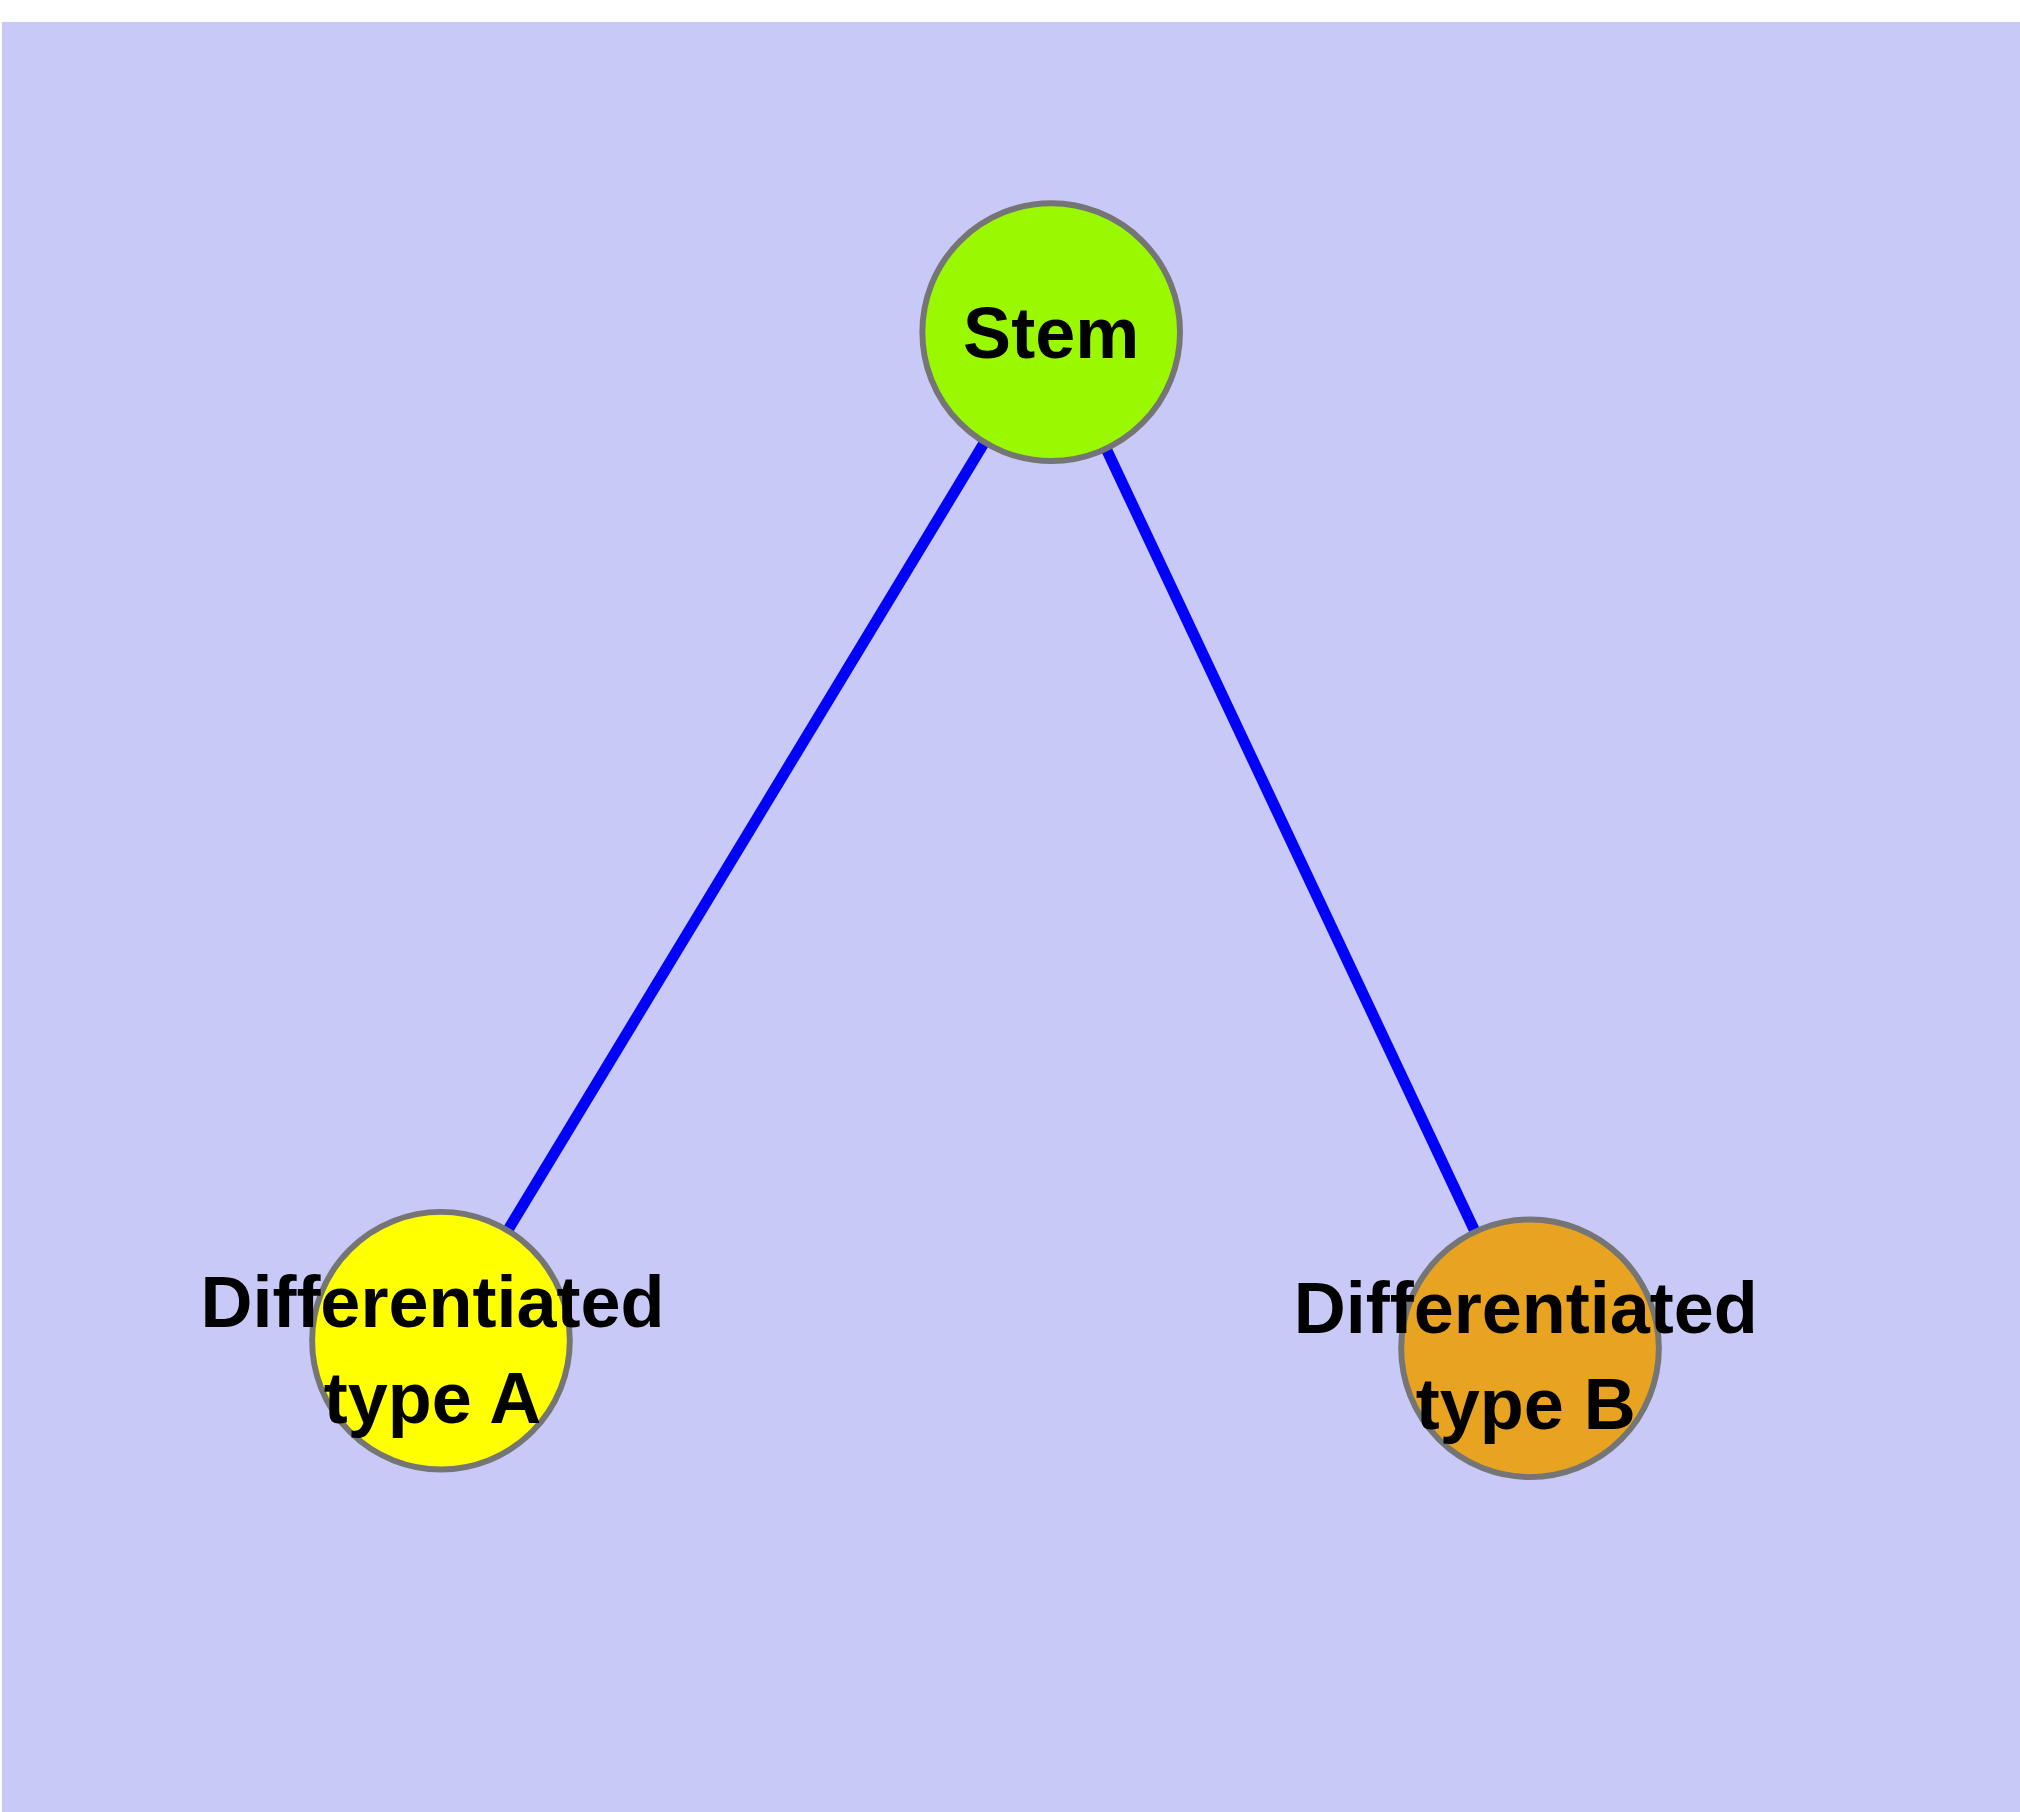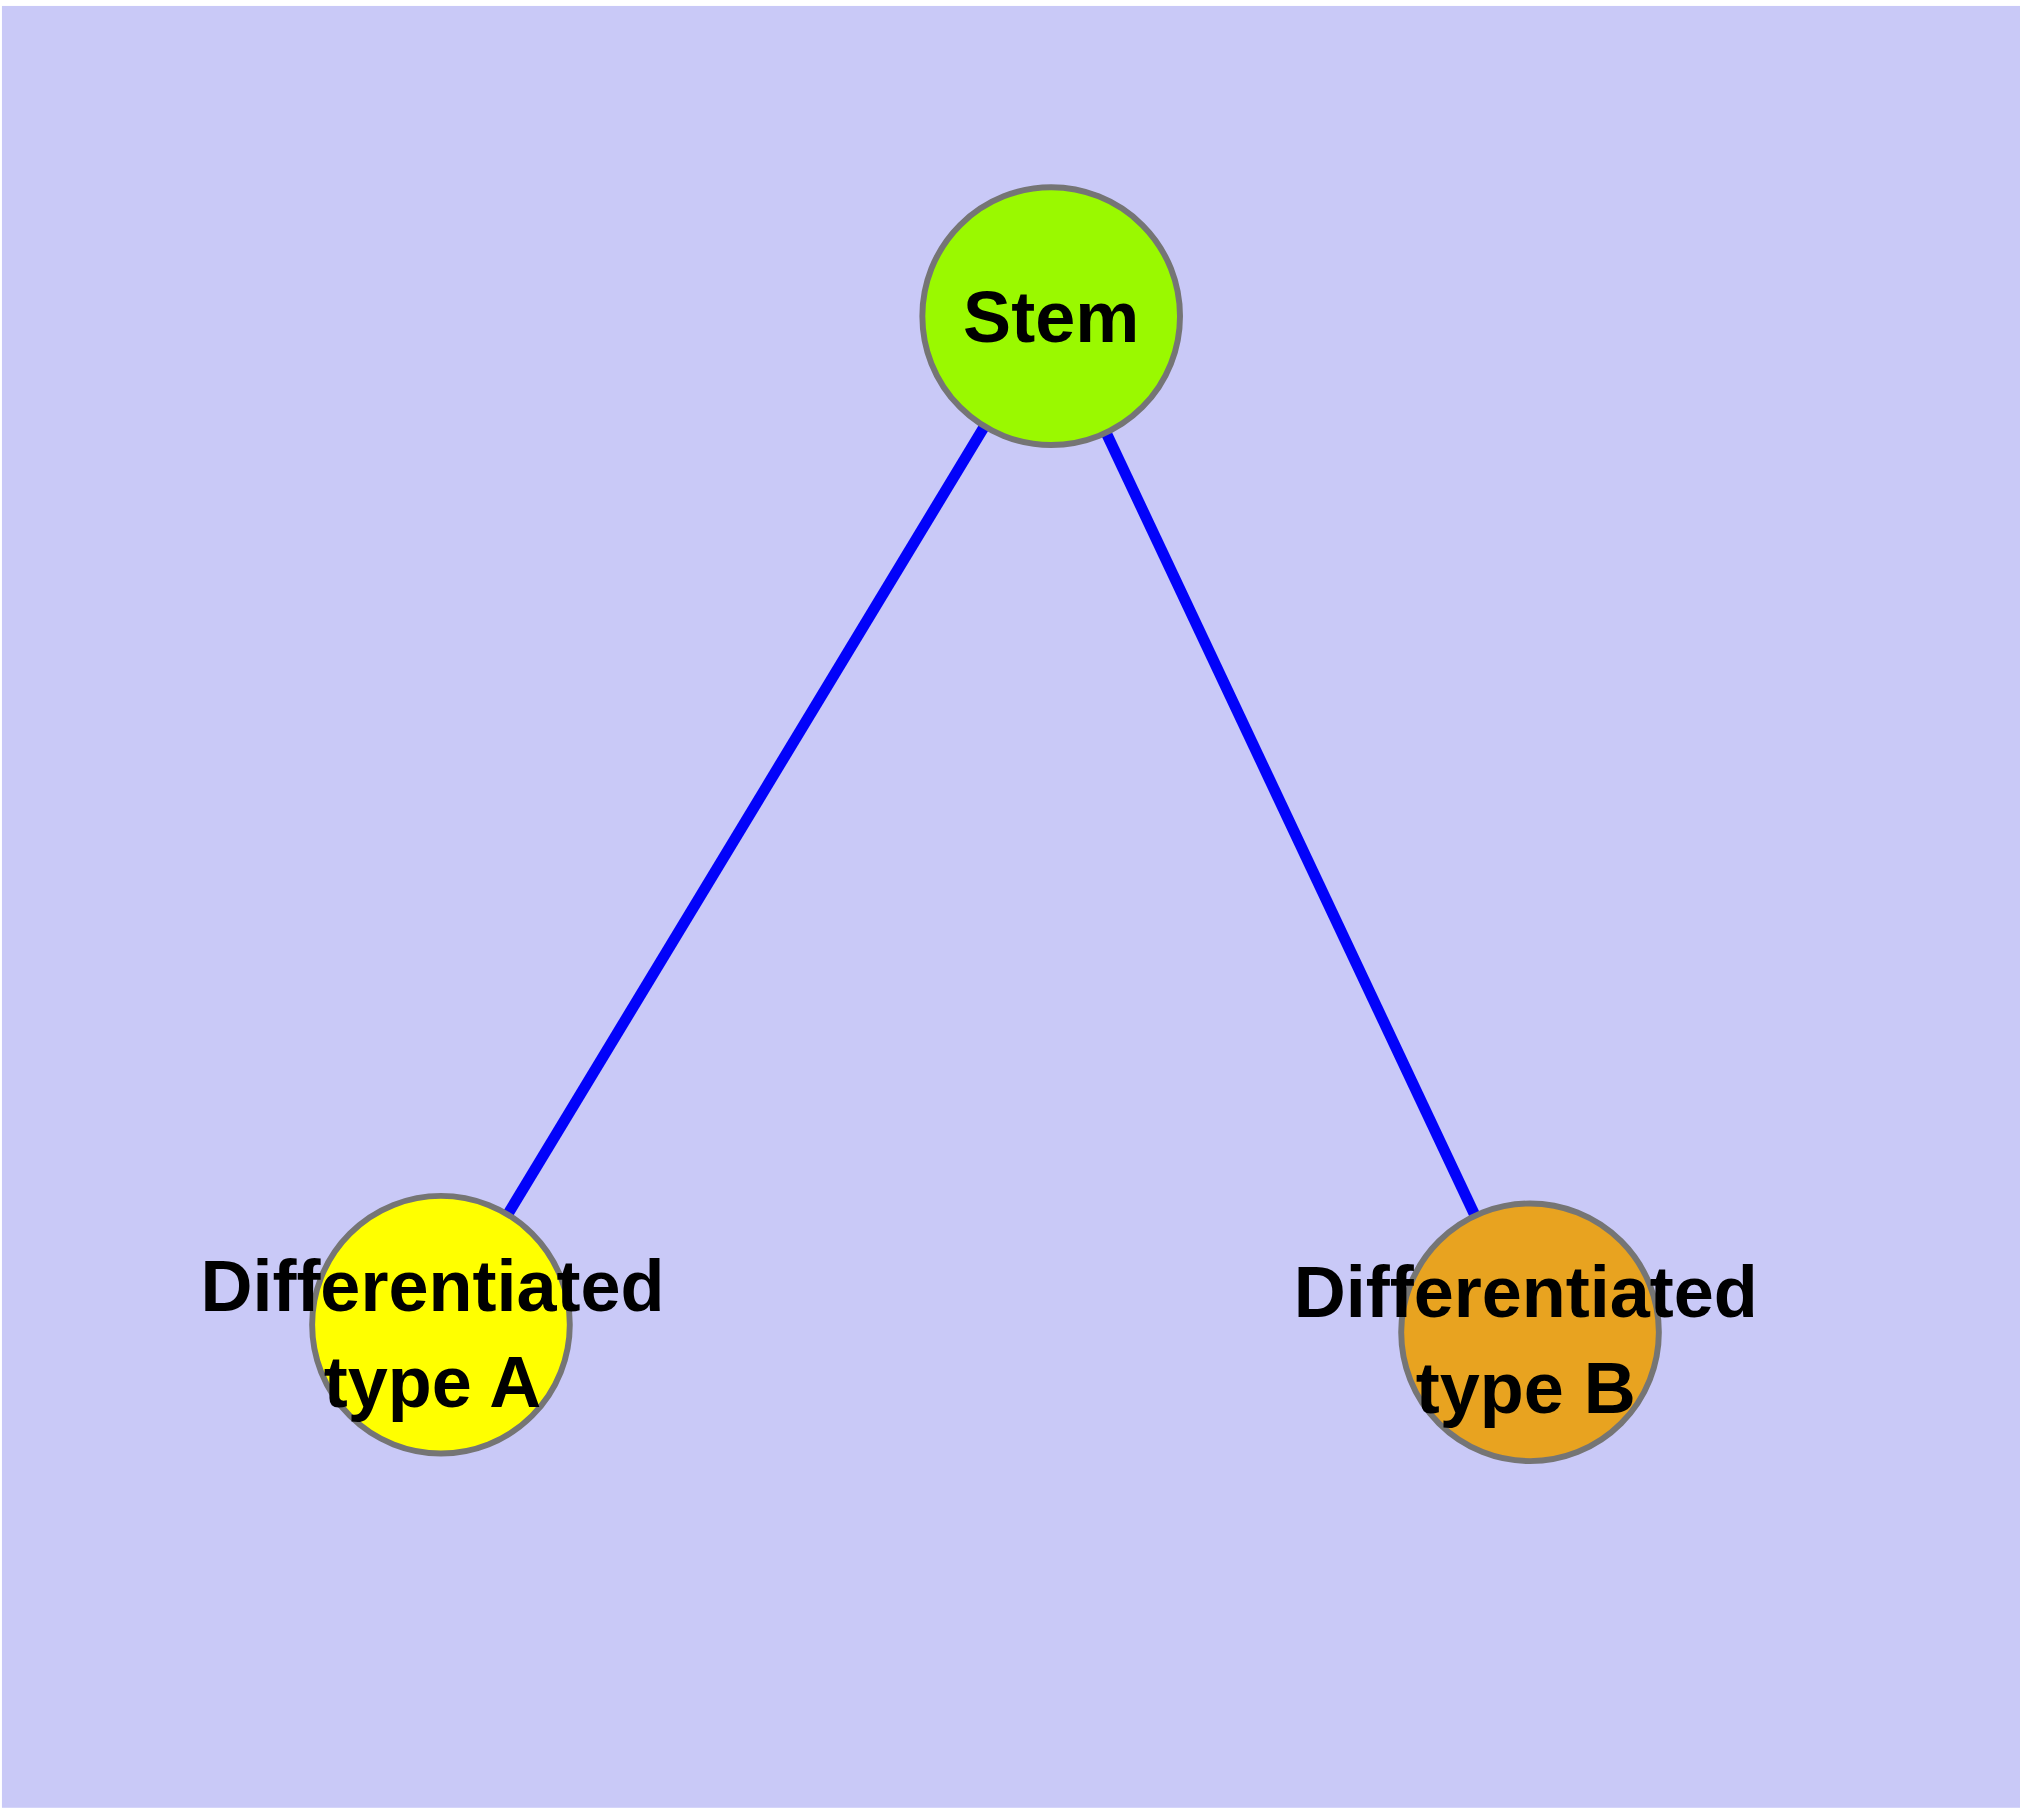--- a/index.html
+++ b/index.html
@@ -7,20 +7,21 @@
     padding: 0;
     background: #ffffff;
     width: 2021px;
     height: 1812px;
     overflow: hidden;
   }
   #stage {
     position: relative;
     width: 2021px;
     height: 1304px;
+    margin-top: 16px;
   }
   svg { display: block; }
   .node-label {
     font-family: "Liberation Sans", "DejaVu Sans", sans-serif;
     font-weight: bold;
     font-size: 85px;
     text-anchor: middle;
   }
 </style>
 </head>

